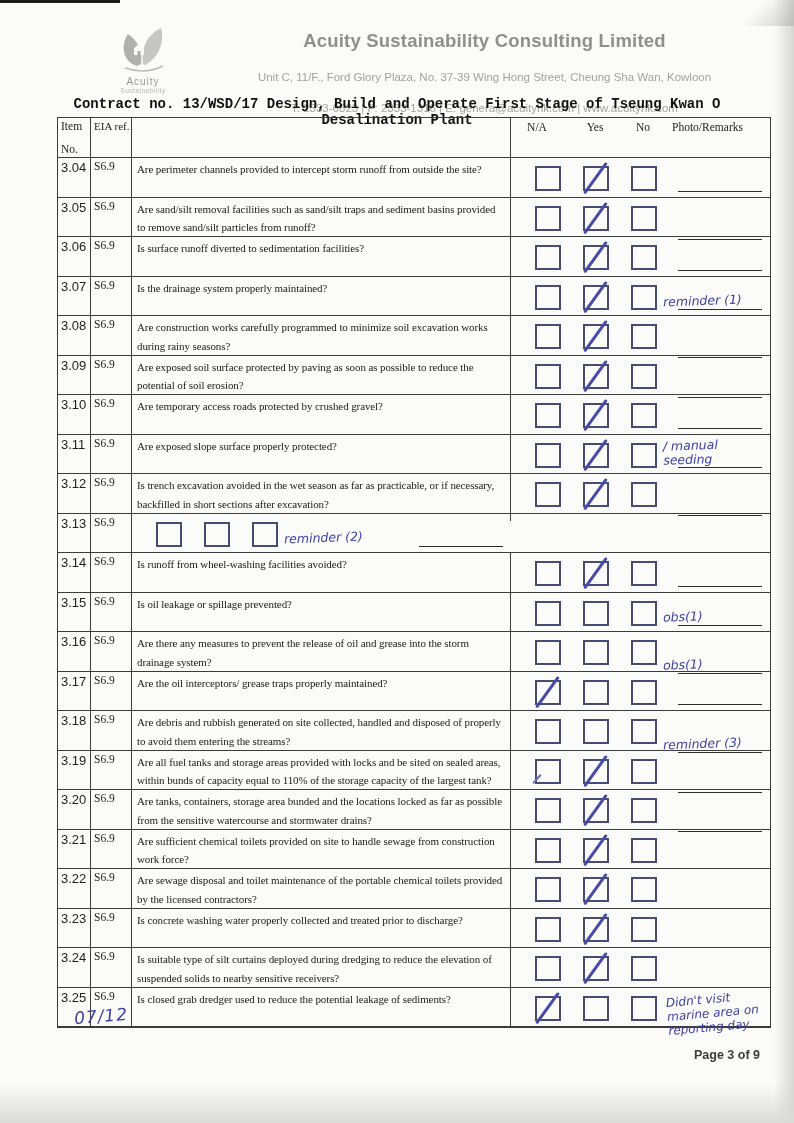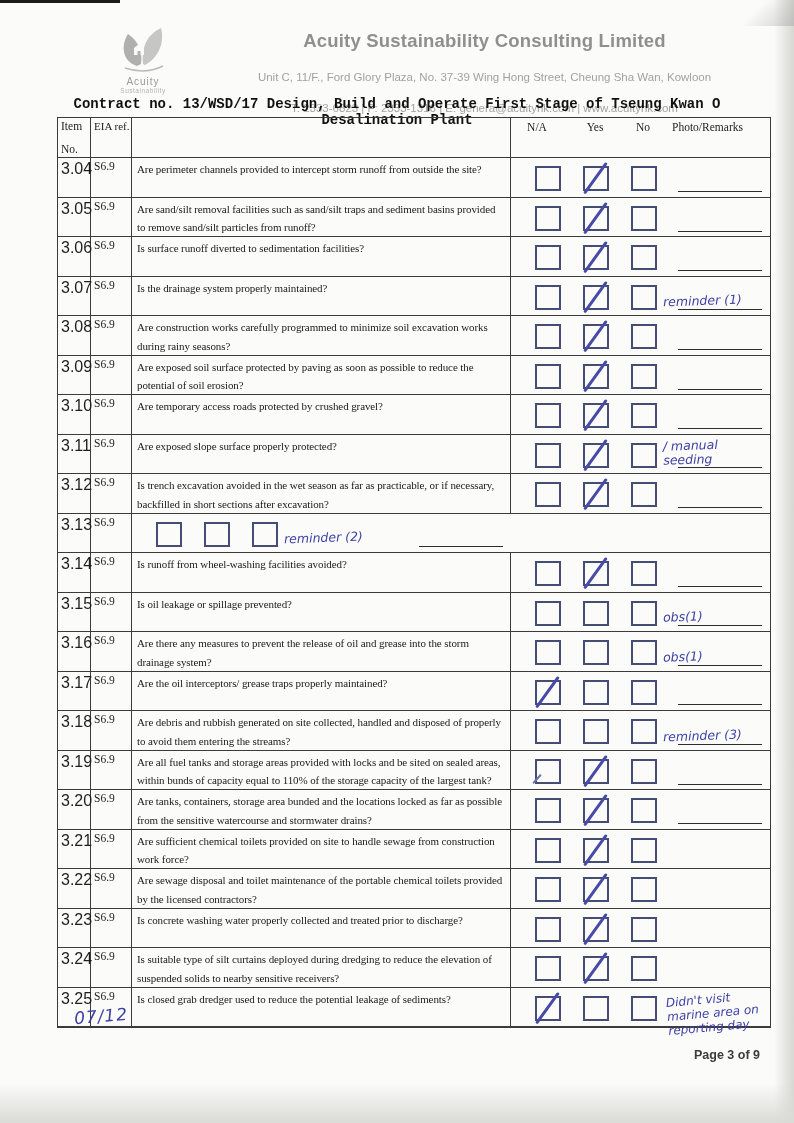--- a/index.html
+++ b/index.html
@@ -27,23 +27,23 @@
     font-family:Liberation Mono, monospace;font-weight:bold;font-size:14px;color:#111;}
 
   
   .sheet{position:absolute;left:57px;top:117px;width:712px;border:1.6px solid #3b3b3b;background:transparent;}
   .t-row{display:grid;grid-template-columns:33px 41px 379px 1fr;border-bottom:1.4px solid #3b3b3b;}
   .t-row:last-child{border-bottom:1.4px solid #3b3b3b;}
   .t-head{height:39px;}
   .t-body-row{height:38.5px;}
   .cell{border-right:1.2px solid #3b3b3b;position:relative;box-sizing:border-box;}
   .cell:last-child{border-right:none;}
-  .c-item{font-family:"Liberation Sans",sans-serif;font-size:16px;color:#1e1e1e;padding:2px 6px 0 3px;}
+  .c-item{font-family:"Liberation Sans",sans-serif;font-size:13px;color:#1e1e1e;padding:2px 6px 0 3px;}
   .c-eia{font-size:11.5px;color:#222;padding:2px 12px 0 3px;}
-  .c-q{font-size:11px;color:#1a1a1a;line-height:18.5px;padding:2px 6px 0 5px;letter-spacing:-0.1px;}
+  .c-q{font-size:11px;color:#1a1a1a;line-height:18.5px;padding:2px 6px 8px 5px;letter-spacing:-0.1px;}
   .h-item{display:flex;flex-direction:column;justify-content:space-between;
     font-size:11.5px;color:#222;padding:2px 2px 2px 3px;}
   .h-eia{font-size:11px;color:#222;padding:2px 0 0 3px;}
   .h-checks{position:relative;font-size:11.5px;color:#222;}
   .h-na,.h-yes,.h-no{position:absolute;top:3px;width:44px;text-align:center;}
   .h-na{left:4px;}.h-yes{left:62px;}.h-no{left:110px;}
   .h-remarks{position:absolute;top:3px;left:154px;right:20px;text-align:center;}
 
   .c-checks{position:relative;overflow:visible;}
   .box{position:absolute;top:8px;width:22px;height:21px;border:2px solid #454d75;background:transparent;}

